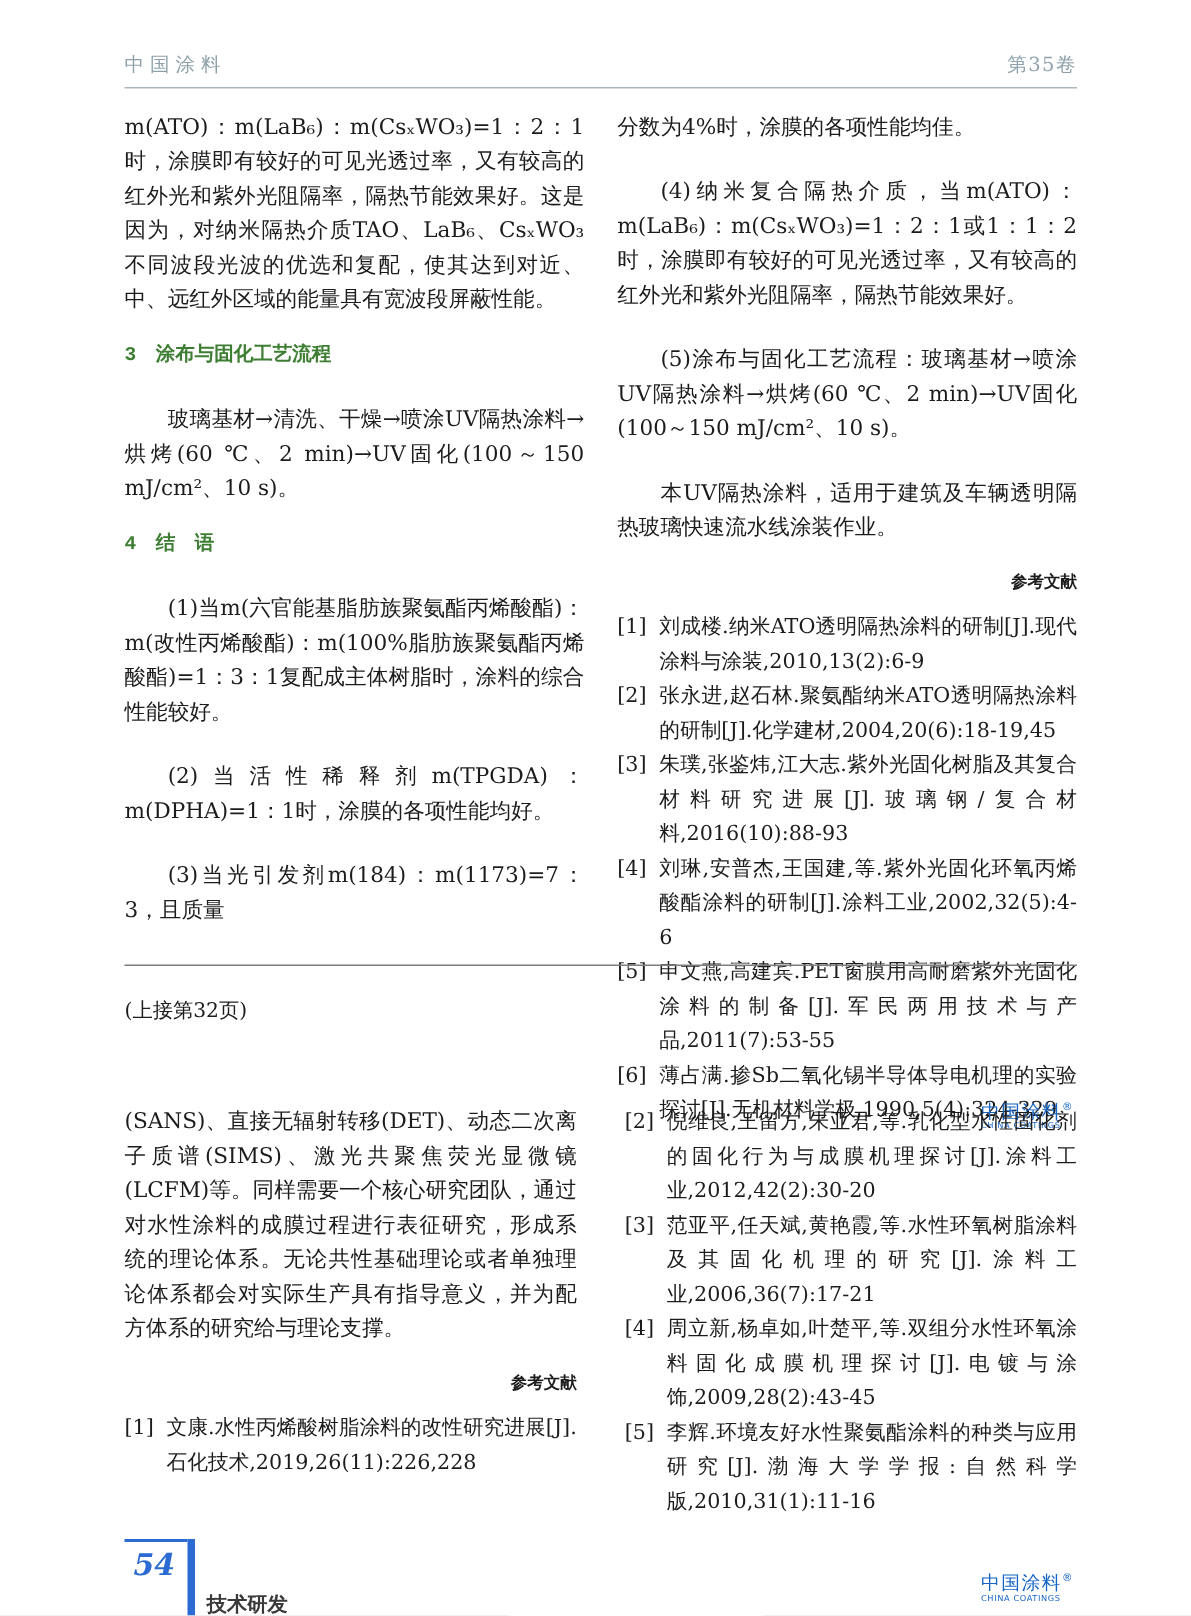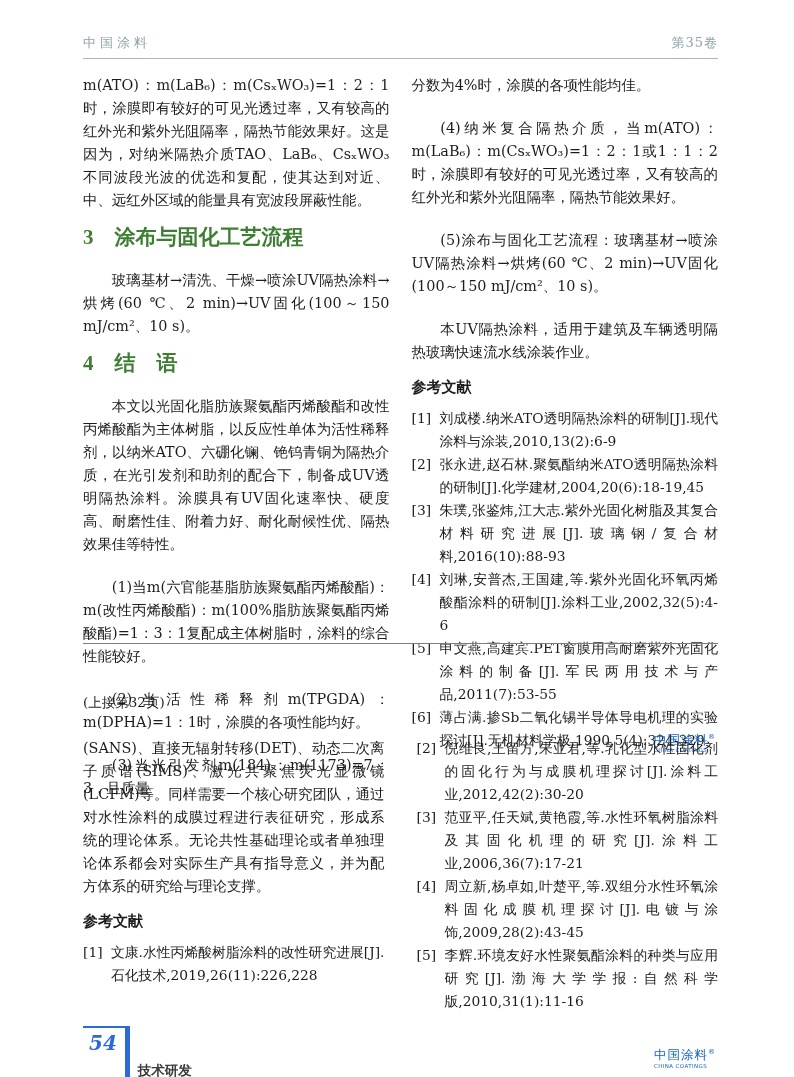--- a/index.html
+++ b/index.html
@@ -36,45 +36,45 @@
     font-size: 14.4px;
     line-height: 23px;
     text-align: justify;
     text-justify: inter-ideograph;
   }
   p.indent { text-indent: 2em; margin-top: 20px; }
 
   h2.sec-heading {
     margin: 13px 0 8px 0;
     color: var(--heading-green, #3d7e33);
-    font-size: 21px;
+    font-size: 13px;
     line-height: 24px;
-    font-family: Liberation Serif, serif;
+    font-family: Liberation Mono, monospace;
     font-weight: bold;
   }
   .ref-heading {
     margin: 12px 0 8px 0;
-    text-align: left;
+    text-align: right;
     font-weight: bold;
-    font-size: 15px;
+    font-size: 11px;
     line-height: 23px;
   }
   .ref-list { position: relative; }
   .ref-item { display: flex; font-size: 13.8px; line-height: 23px; }
   .ref-num { flex: 0 0 28px; }
   .ref-text { flex: 1; text-align: justify; }
 
   
   .section-divider {
     position: absolute; top: 643px; left: 83px; right: 76px;
     border-top: 1.5px solid #7d7d7d;
   }
   .continued-note {
     position: absolute; top: 663px; left: 83px;
-    font-size: 13.5px; line-height: 22px; margin-top: 28px;
+    font-size: 13.5px; line-height: 22px;
   }
 
   
   .brand-logo {
     display: inline-block; text-align: left;
     color: var(--logo-blue, #1563c5);
     line-height: 1;
   }
   .brand-logo .cn {
     font-family: "DejaVu Sans", "Liberation Sans", sans-serif;
@@ -123,21 +123,20 @@
     <span class="journal">中国涂料</span>
     <span class="volume">第35卷</span>
   </div>
 
   <div class="upper two-col">
     <div class="col">
       <p class="body-par">m(ATO)：m(LaB₆)：m(CsₓWO₃)=1：2：1时，涂膜即有较好的可见光透过率，又有较高的红外光和紫外光阻隔率，隔热节能效果好。这是因为，对纳米隔热介质TAO、LaB₆、CsₓWO₃不同波段光波的优选和复配，使其达到对近、中、远红外区域的能量具有宽波段屏蔽性能。</p>
       <h2 class="sec-heading">3　涂布与固化工艺流程</h2>
       <p class="body-par indent">玻璃基材→清洗、干燥→喷涂UV隔热涂料→烘烤(60 ℃、2 min)→UV固化(100～150 mJ/cm²、10 s)。</p>
       <h2 class="sec-heading">4　结　语</h2>
-      <p class="body-par indent">本文以光固化脂肪族聚氨酯丙烯酸酯和改性丙烯酸酯为主体树脂，以反应性单体为活性稀释剂，以纳米ATO、六硼化镧、铯钨青铜为隔热介质，在光引发剂和助剂的配合下，制备成UV透明隔热涂料。涂膜具有UV固化速率快、硬度高、耐磨性佳、附着力好、耐化耐候性优、隔热效果佳等特性。</p>
       <p class="body-par indent">(1)当m(六官能基脂肪族聚氨酯丙烯酸酯)：m(改性丙烯酸酯)：m(100%脂肪族聚氨酯丙烯酸酯)=1：3：1复配成主体树脂时，涂料的综合性能较好。</p>
       <p class="body-par indent">(2)当活性稀释剂m(TPGDA)：m(DPHA)=1：1时，涂膜的各项性能均好。</p>
       <p class="body-par indent">(3)当光引发剂m(184)：m(1173)=7：3，且质量</p>
     </div>
 
     <div class="col">
       <p class="body-par">分数为4%时，涂膜的各项性能均佳。</p>
       <p class="body-par indent">(4)纳米复合隔热介质，当m(ATO)：m(LaB₆)：m(CsₓWO₃)=1：2：1或1：1：2时，涂膜即有较好的可见光透过率，又有较高的红外光和紫外光阻隔率，隔热节能效果好。</p>
       <p class="body-par indent">(5)涂布与固化工艺流程：玻璃基材→喷涂UV隔热涂料→烘烤(60 ℃、2 min)→UV固化(100～150 mJ/cm²、10 s)。</p>
       <p class="body-par indent">本UV隔热涂料，适用于建筑及车辆透明隔热玻璃快速流水线涂装作业。</p>

